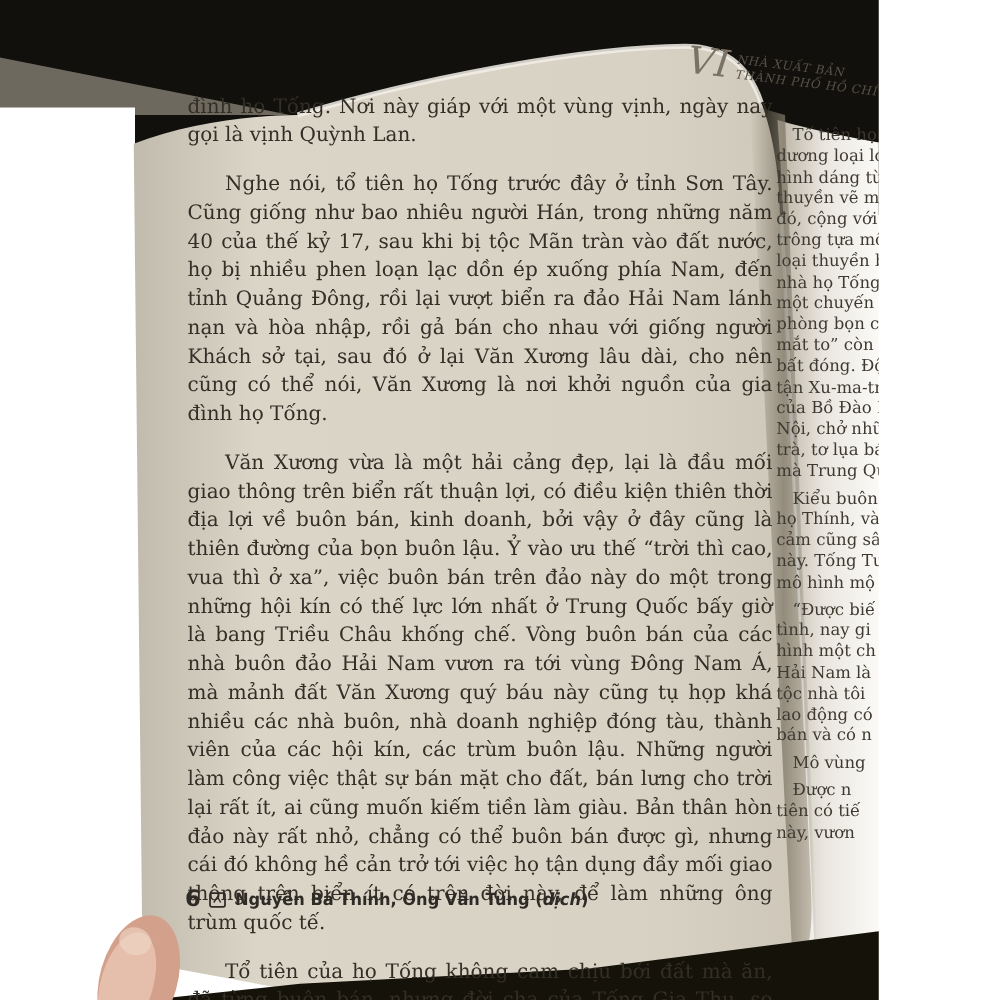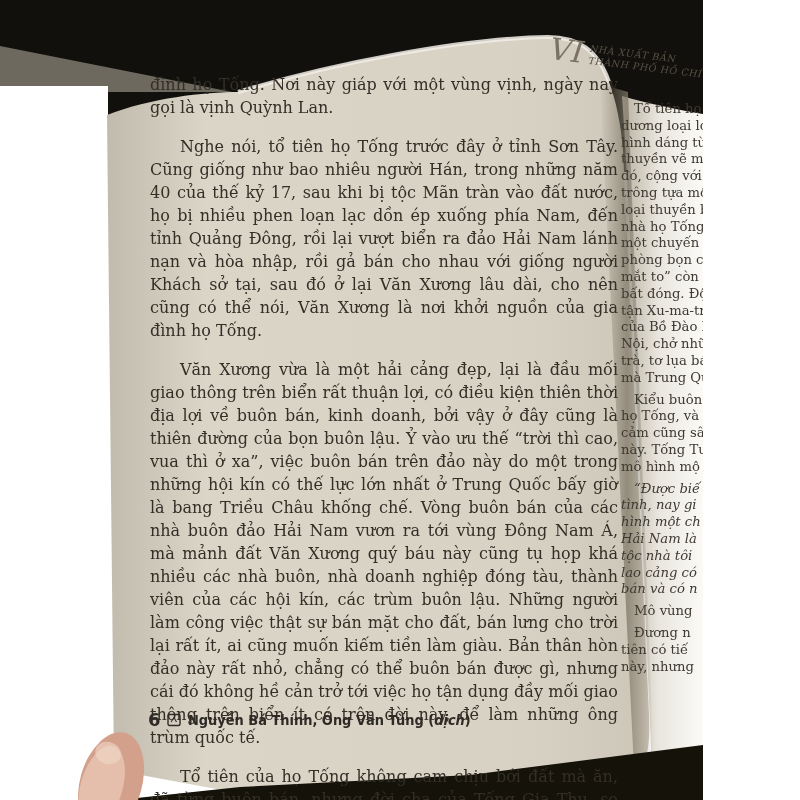--- a/index.html
+++ b/index.html
@@ -18,21 +18,21 @@
           font-family:"DejaVu Sans","Liberation Sans",sans-serif;color:#2e2b26;}
   #footer .pgnum{font-size:18px;font-weight:bold;letter-spacing:0;}
   #footer .logo{margin:0 7px 0 6px;display:inline-flex;}
   #footer .credit{font-size:13.5px;font-weight:bold;transform:scaleX(.96);transform-origin:left;}
   #footer .credit .it{font-style:italic;}
 
   
   #right-col{position:absolute;left:621px;top:101px;width:82px;overflow:hidden;
              font-size:13.2px;line-height:16.8px;color:#3e3931;white-space:nowrap;}
   #right-col .rp-line{height:16.8px;}
-  #right-col .it{font-style:italic;}
+  #right-col .it{}
   #right-col .ind{padding-left:13px;}
   #right-col .gap{margin-top:5px;}
 
   
   #imprint-clip{position:absolute;left:540px;top:20px;width:163px;height:78px;overflow:hidden;}
   #imprint{position:absolute;left:12px;top:14px;display:flex;align-items:flex-start;
            transform:rotate(7deg);transform-origin:left top;}
   #imprint .mark{font-size:30px;line-height:30px;color:#7a7264;font-style:italic;
                  font-family:"DejaVu Serif",serif;margin-right:6px;}
   #imprint .lines{display:flex;flex-direction:column;margin-top:4px;}
@@ -133,30 +133,30 @@
       <div class="rp-line">một chuyến bu</div>
       <div class="rp-line">phòng bọn cướ</div>
       <div class="rp-line">mắt to” còn đ</div>
       <div class="rp-line">bất đóng. Đội</div>
       <div class="rp-line">tận Xu-ma-tr</div>
       <div class="rp-line">của Bồ Đào N</div>
       <div class="rp-line">Nội, chở nhữ</div>
       <div class="rp-line">trà, tơ lụa bá</div>
       <div class="rp-line">mà Trung Qu</div>
       <div class="rp-line ind gap">Kiểu buôn</div>
-      <div class="rp-line">họ Tống, và</div>
+      <div class="rp-line">họ Thính, và</div>
       <div class="rp-line">cảm cũng sâu</div>
       <div class="rp-line">này. Tống Tu</div>
       <div class="rp-line">mô hình mộ</div>
       <div class="rp-line it ind gap">“Được biế</div>
       <div class="rp-line it">tình, nay gi</div>
       <div class="rp-line it">hình một ch</div>
       <div class="rp-line it">Hải Nam là</div>
       <div class="rp-line it">tộc nhà tôi</div>
-      <div class="rp-line it">lao cảng có</div>
+      <div class="rp-line it">lao động có</div>
       <div class="rp-line it">bán và có n</div>
       <div class="rp-line ind gap">Mô vùng</div>
-      <div class="rp-line ind gap">Đương n</div>
+      <div class="rp-line ind gap">Được n</div>
       <div class="rp-line">tiên có tiế</div>
-      <div class="rp-line">này, nhưng</div>
+      <div class="rp-line">này, vươn</div>
     </div>
 
 </div>
 
 </body></html>

